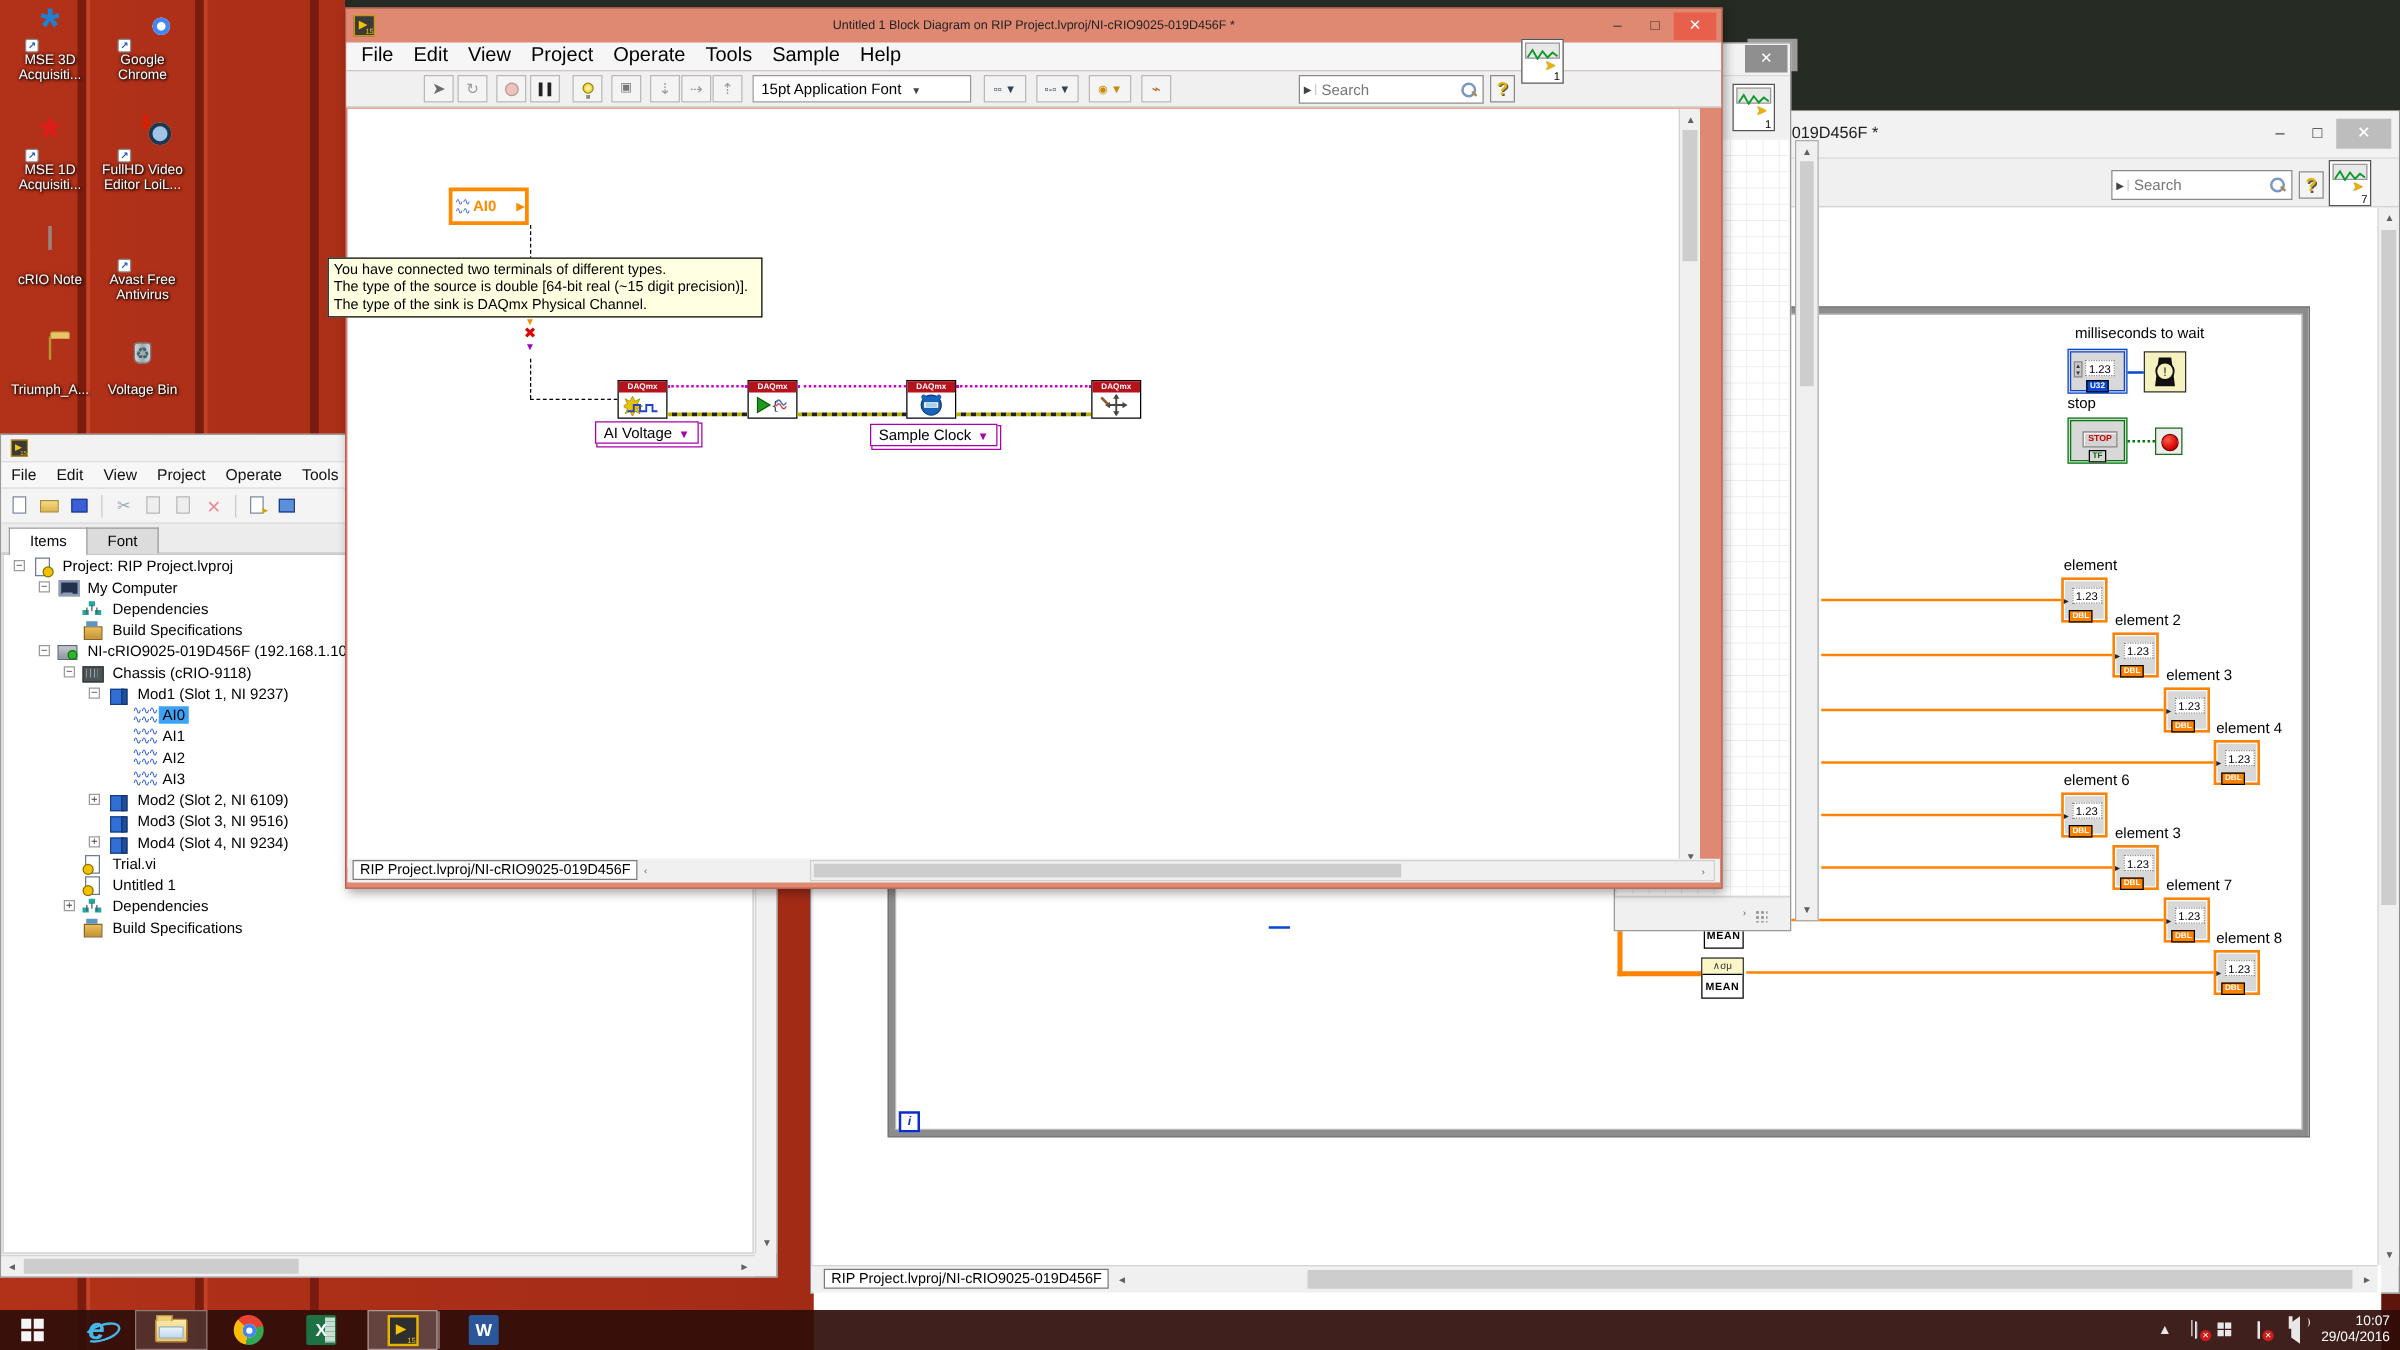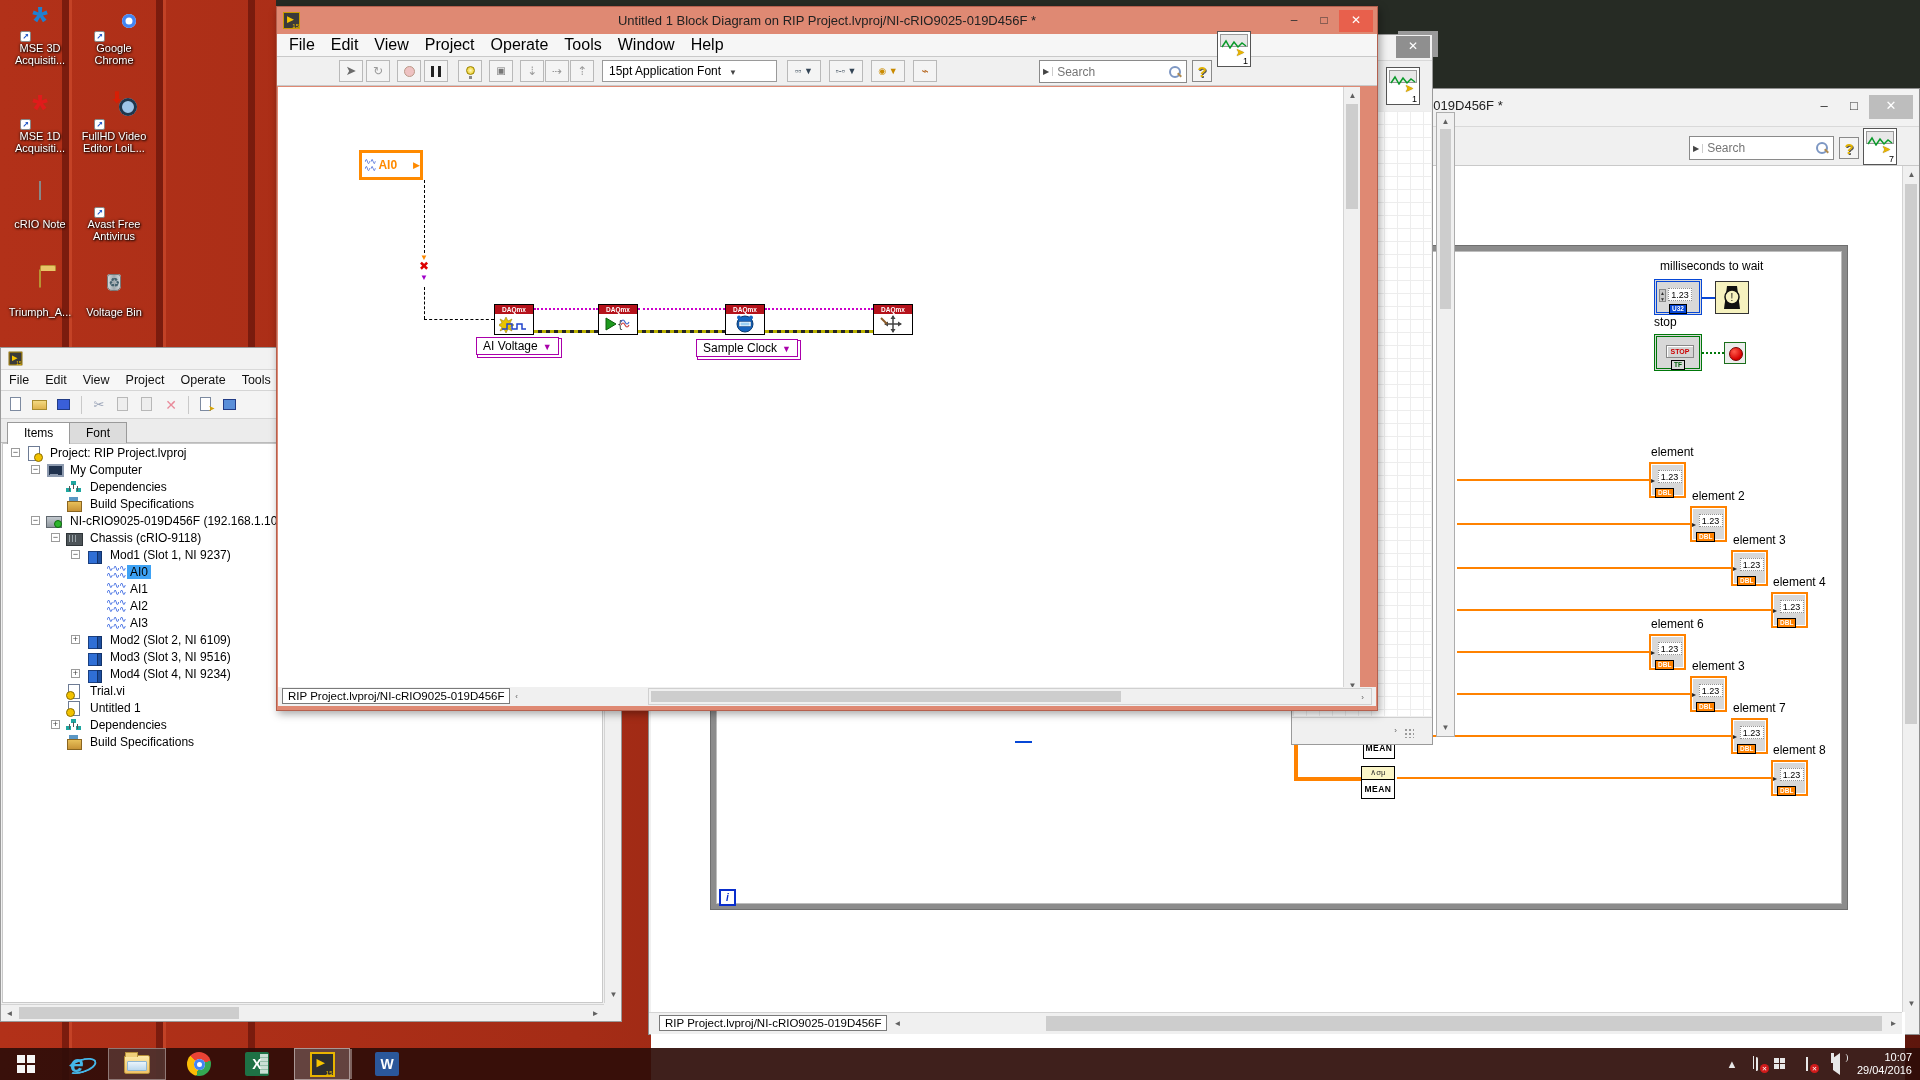--- a/index.html
+++ b/index.html
@@ -123,21 +123,21 @@
     background:#f2c200; border:1px solid #8a6d00; }
 
   
   #front-window { position:absolute; left:276px; top:6px; width:1102px; height:705px;
     background:#df8973; border:1px solid #b4604e; z-index:6; box-shadow:2px 3px 8px rgba(0,0,0,.35); }
   #front-titlebar { position:relative; height:27px; display:flex; align-items:center; }
   .lv-appicon { width:17px; height:17px; margin-left:6px; background:#3a3a3a; border:1px solid #c99a00;
     position:relative; flex:none; }
   .lv-appicon::before { content:"▶"; position:absolute; left:3px; top:1px; font-size:9px; color:#f5c400; }
   .lv-appicon::after { content:"15"; position:absolute; right:0; bottom:-1px; font-size:6px; color:#f5c400; }
-  .title-text { position:absolute; left:0; right:0; text-align:center; font-size:13px; color:#222; }
+  .title-text { position:absolute; left:0; right:0; text-align:center; font-size:10px; color:#222; }
   .cap-btns { position:absolute; right:0; top:0; height:22px; display:flex; z-index:2; }
   .cap { width:30px; height:22px; text-align:center; line-height:20px; font-size:12px; color:#333; cursor:pointer; }
   .cap.close { background:#e8604c; color:#fff; width:34px; }
   #front-menubar { height:23px; background:#f6f6f6; border-bottom:1px solid #c9c9c9; display:flex; align-items:center; padding-left:4px; }
   #front-toolbar { position:relative; height:29px; background:#f0f0f0; border-bottom:1px solid #c9c9c9; }
   .tbtn { position:absolute; top:3px; width:24px; height:22px; border:1px solid #b9b9b9; background:#f4f4f4;
     text-align:center; line-height:20px; font-size:12px; color:#333; cursor:pointer; }
   .runarrow { color:#6b6b6b; font-size:13px; }
   .abort-dot { display:inline-block; width:11px; height:11px; border-radius:50%; background:#eec2c2; border:1px solid #b98; margin-top:5px; }
   .pausebars { display:inline-block; width:10px; height:11px; margin-top:5px;
@@ -654,21 +654,21 @@
         <span class="cap close">✕</span>
       </div>
     </div>
     <div id="front-menubar">
         <span class="menu-item">File</span>
         <span class="menu-item">Edit</span>
         <span class="menu-item">View</span>
         <span class="menu-item">Project</span>
         <span class="menu-item">Operate</span>
         <span class="menu-item">Tools</span>
-        <span class="menu-item">Window</span>
+        <span class="menu-item">Sample</span>
         <span class="menu-item">Help</span>
       </div>
     <div id="front-toolbar">
       <span class="tbtn" style="left:62px"><span class="runarrow">➤</span></span>
       <span class="tbtn" style="left:89px;color:#9a9a9a">↻</span>
       <span class="tbtn" style="left:120px"><span class="abort-dot"></span></span>
       <span class="tbtn" style="left:147px"><span class="pausebars"></span></span>
       <span class="tbtn" style="left:181px"><span class="bulb"></span></span>
       <span class="tbtn" style="left:212px;font-size:10px;color:#777">▣</span>
       <span class="tbtn" style="left:243px;color:#999">⇣</span>
@@ -783,20 +783,25 @@
         <span>RIP Project.lvproj/NI-cRIO9025-019D456F</span>
       </div>
       <span class="sb-arrow" style="left:230px;top:1px">‹</span>
       <div class="scroll-h" style="left:370px;right:4px;top:1px;border:1px solid #d0d0d0">
         <div class="sb-thumb" style="top:2px;bottom:2px;left:2px;width:470px"></div>
         <span class="sb-arrow" style="right:0">›</span>
       </div>
     </div>
   </div>
 
+  <div id="tooltip">
+    <div>You have connected two terminals of different types.</div>
+    <div>The type of the source is double [64-bit real (~15 digit precision)].</div>
+    <div>The type of the sink is DAQmx Physical Channel.</div>
+  </div>
 
   <div id="taskbar">
     <div class="tb-cell" style="left:6px;width:40px">
       <span class="win-logo">
           <span></span>
           <span></span>
           <span></span>
           <span></span>
         </span>
     </div>

